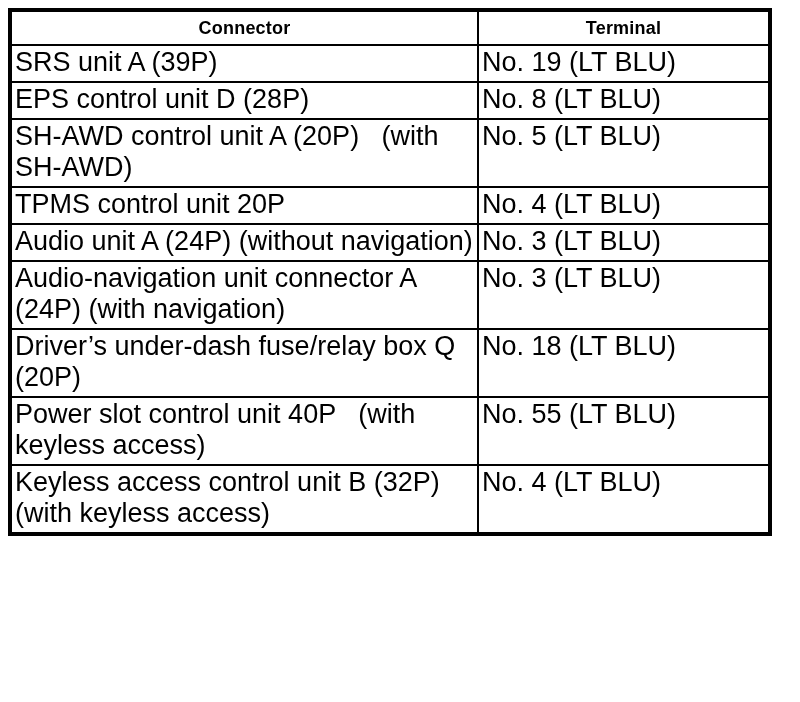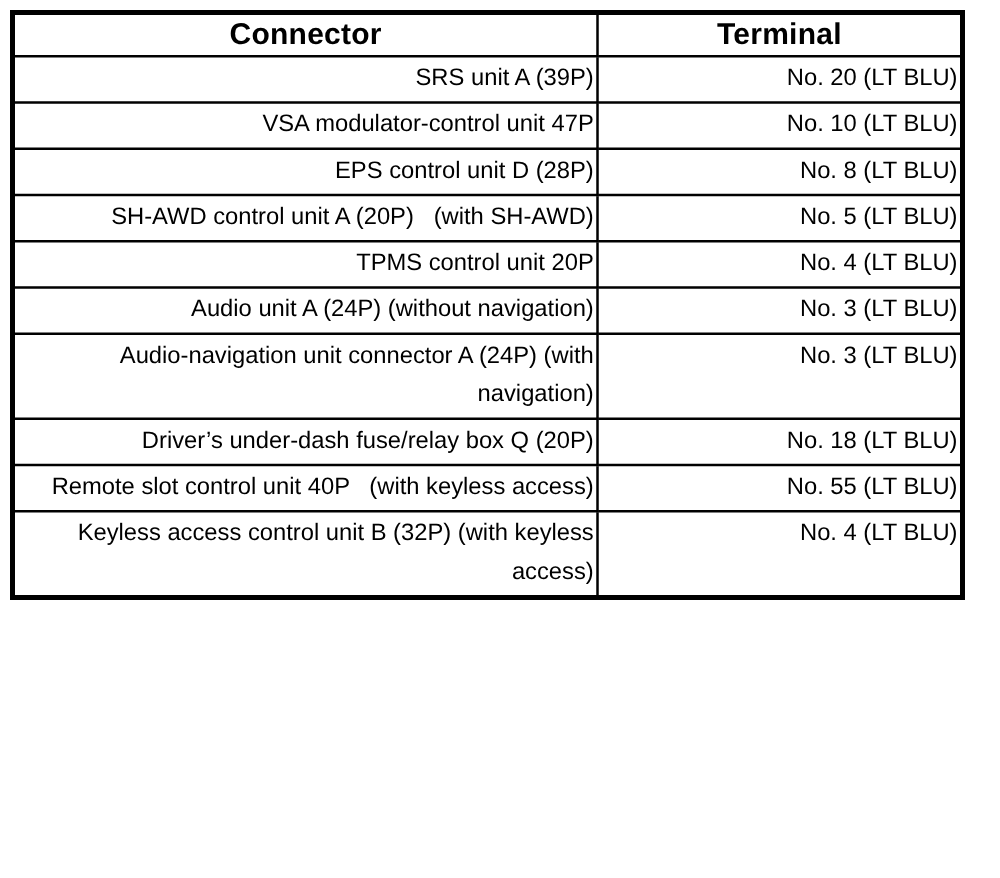--- a/index.html
+++ b/index.html
@@ -28,61 +28,56 @@
     border: 4px solid var(--border-color, #000000);
   }
   col.col-connector { width: 468px; }
   col.col-terminal  { width: 292px; }
   th, td {
     border: 2px solid var(--border-color, #000000);
     vertical-align: top;
     overflow: hidden;
   }
   th {
-    font-size: 24px;
+    font-size: 18px;
     font-weight: bold;
     text-align: center;
     line-height: 28px;
     padding: 2px 4px 2px 4px;
     letter-spacing: 0.2px;
   }
   td {
-    font-size: 19px;
+    font-size: 27px;
     line-height: 31px;
     padding: 1px 2px 3px 3px;
     white-space: pre-wrap;
     word-wrap: break-word;
-    text-align: right;
   }
 </style>
 </head>
 <body>
 
 <div class="table-wrap">
   <table class="connector-table">
     <colgroup>
       <col class="col-connector">
       <col class="col-terminal">
     </colgroup>
     <thead>
       <tr>
         <th>Connector</th>
         <th>Terminal</th>
       </tr>
     </thead>
     <tbody>
   <tr>
     <td>SRS unit A (39P)</td>
-    <td>No. 20 (LT BLU)</td>
+    <td>No. 19 (LT BLU)</td>
   </tr>
 
-  <tr>
-    <td>VSA modulator-control unit 47P</td>
-    <td>No. 10 (LT BLU)</td>
-  </tr>
 
   <tr>
     <td>EPS control unit D (28P)</td>
     <td>No. 8 (LT BLU)</td>
   </tr>
 
   <tr>
     <td>SH-AWD control unit A (20P)   (with SH-AWD)</td>
     <td>No. 5 (LT BLU)</td>
   </tr>
@@ -102,21 +97,21 @@
     <td>Audio-navigation unit connector A (24P) (with navigation)</td>
     <td>No. 3 (LT BLU)</td>
   </tr>
 
   <tr>
     <td>Driver’s under-dash fuse/relay box Q (20P)</td>
     <td>No. 18 (LT BLU)</td>
   </tr>
 
   <tr>
-    <td>Remote slot control unit 40P   (with keyless access)</td>
+    <td>Power slot control unit 40P   (with keyless access)</td>
     <td>No. 55 (LT BLU)</td>
   </tr>
 
   <tr>
     <td>Keyless access control unit B (32P) (with keyless access)</td>
     <td>No. 4 (LT BLU)</td>
   </tr>
 
 </tbody>
   </table>

